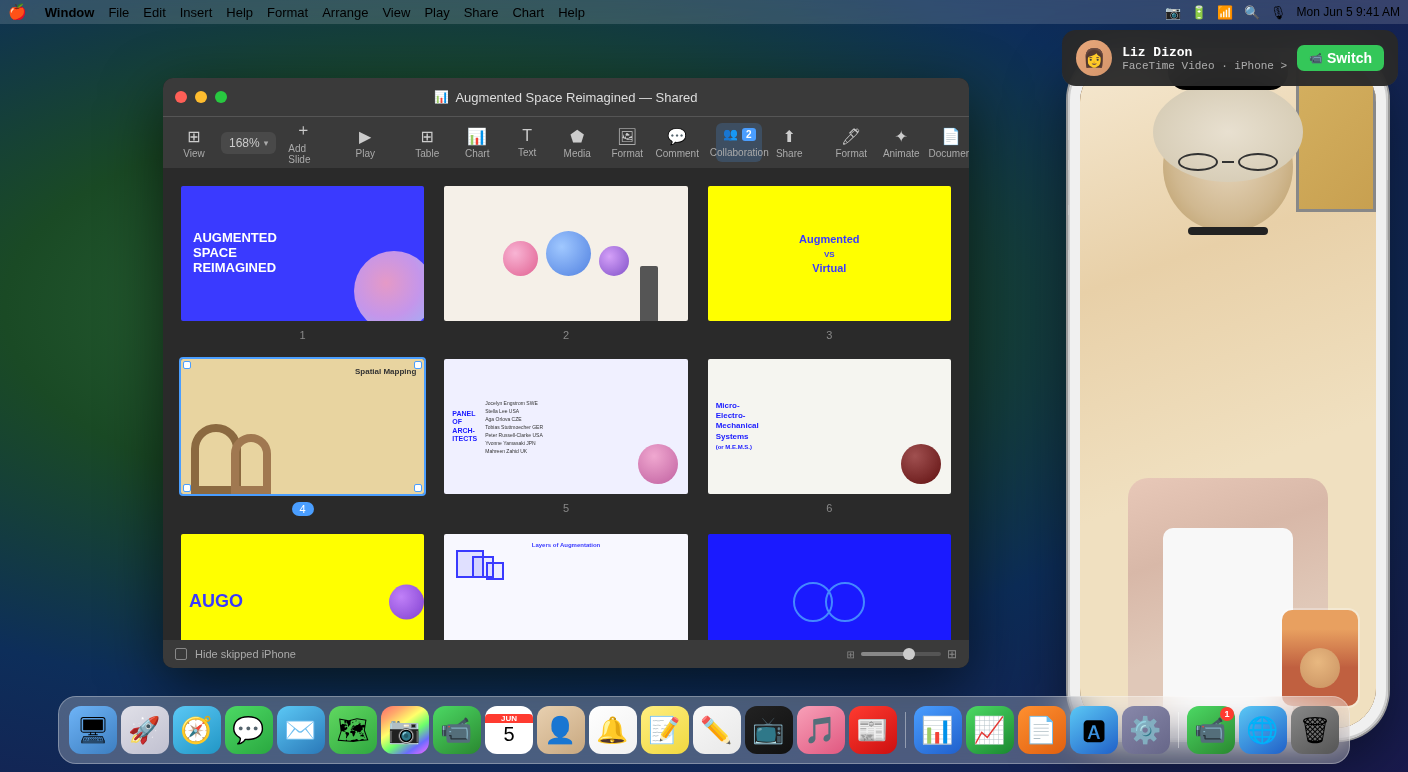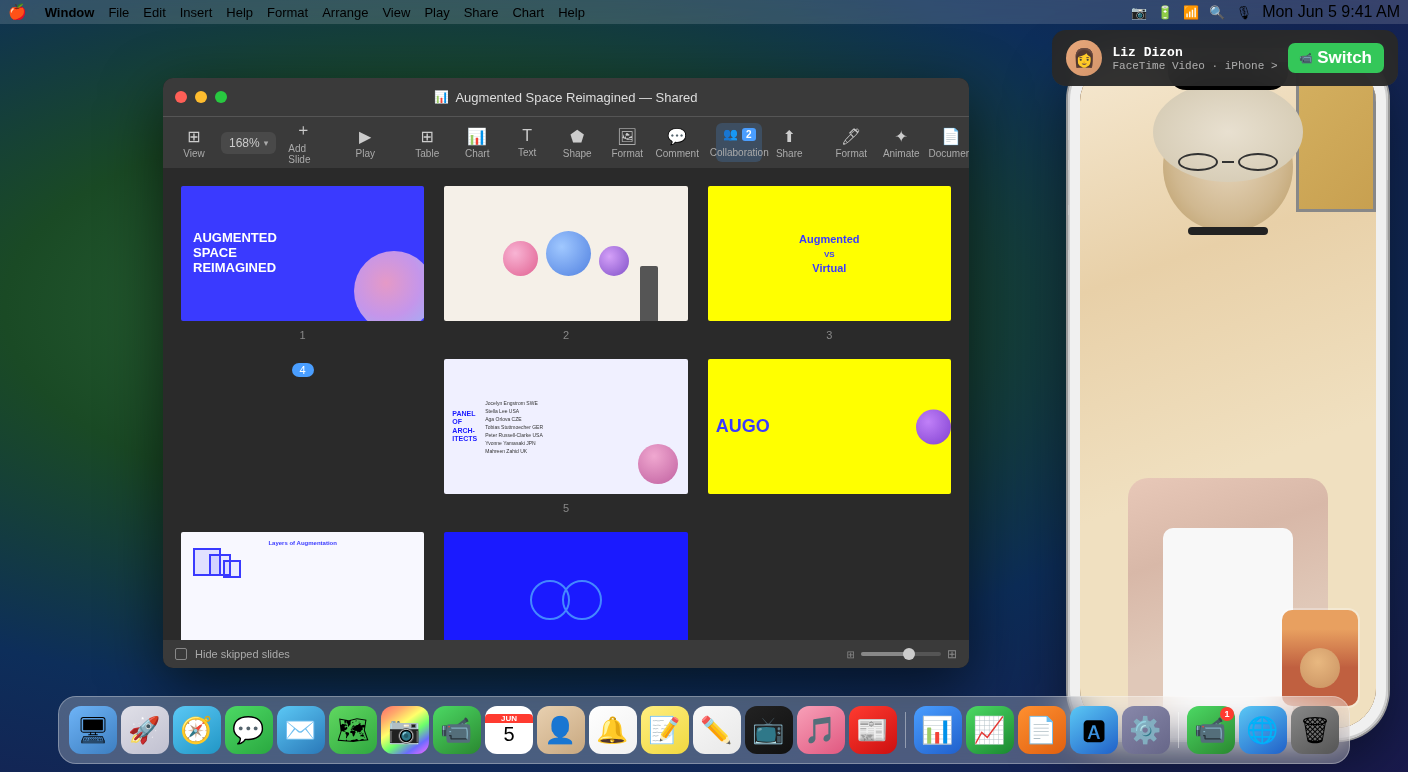--- a/index.html
+++ b/index.html
@@ -46,21 +46,21 @@
       margin-left: auto;
       display: flex;
       align-items: center;
       gap: 10px;
     }
     .menubar-icon {
       font-size: 13px;
       color: #000;
     }
     .menubar-time {
-      font-size: 16px;
+      font-size: 12px;
       font-weight: 500;
       color: #000;
     }
 
     
     .facetime-notification {
       position: absolute;
       top: 30px;
       right: 10px;
       background: rgba(40,40,40,0.95);
@@ -97,21 +97,21 @@
     .notif-subtitle {
       font-size: 11px;
       color: rgba(255,255,255,0.6);
     }
     .switch-btn {
       background: #34c759;
       color: #fff;
       border: none;
       border-radius: 7px;
       padding: 5px 12px;
-      font-size: 17px;
+      font-size: 14px;
       font-weight: 600;
       cursor: pointer;
       display: flex;
       align-items: center;
       gap: 4px;
     }
     .switch-btn::before {
       content: '📹';
       font-size: 11px;
     }
@@ -863,21 +863,21 @@
     <div class="toolbar-btn">
       <span class="toolbar-icon">📊</span>
       <span class="toolbar-label">Chart</span>
     </div>
     <div class="toolbar-btn">
       <span class="toolbar-icon">T</span>
       <span class="toolbar-label">Text</span>
     </div>
     <div class="toolbar-btn">
       <span class="toolbar-icon">⬟</span>
-      <span class="toolbar-label">Shape</span>
+      <span class="toolbar-label">Media</span>
     </div>
     <div class="toolbar-btn">
       <span class="toolbar-icon">🖼</span>
       <span class="toolbar-label">Format</span>
     </div>
     <div class="toolbar-btn">
       <span class="toolbar-icon">💬</span>
       <span class="toolbar-label">Comment</span>
     </div>
     <div class="toolbar-divider"></div>
@@ -940,20 +940,32 @@
             Augmented<br>
             <span class="slide3-vs">VS</span><br>
             Virtual
           </div>
         </div>
       </div>
       <span class="slide-number">3</span>
     </div>
 
     <div class="slide-item selected">
+      <div class="slide-thumbnail">
+        <div class="slide4-bg">
+          <div class="slide4-text">Spatial Mapping</div>
+          <div class="arch"></div>
+          <div class="arch2"></div>
+
+          <div style="position:absolute;top:2px;left:2px;width:8px;height:8px;border:1.5px solid #4a9eff;background:#fff;border-radius:2px;"></div>
+          <div style="position:absolute;top:2px;right:2px;width:8px;height:8px;border:1.5px solid #4a9eff;background:#fff;border-radius:2px;"></div>
+          <div style="position:absolute;bottom:2px;left:2px;width:8px;height:8px;border:1.5px solid #4a9eff;background:#fff;border-radius:2px;"></div>
+          <div style="position:absolute;bottom:2px;right:2px;width:8px;height:8px;border:1.5px solid #4a9eff;background:#fff;border-radius:2px;"></div>
+        </div>
+      </div>
       <span class="slide-number">4</span>
     </div>
 
     <div class="slide-item">
       <div class="slide-thumbnail">
         <div class="slide5-bg">
           <div class="slide5-left">PANEL<br>OF<br>ARCH-<br>ITECTS</div>
           <div class="slide5-right">
             Jocelyn Engstrom SWE<br>
             Stella Lee USA<br>
@@ -962,20 +974,29 @@
             Peter Russell-Clarke USA<br>
             Yvonne Yamasaki JPN<br>
             Mahreen Zahid UK
           </div>
           <div class="slide5-blob"></div>
         </div>
       </div>
       <span class="slide-number">5</span>
     </div>
 
+    <div class="slide-item">
+      <div class="slide-thumbnail">
+        <div class="slide6-bg">
+          <div class="slide6-text">Micro-<br>Electro-<br>Mechanical<br>Systems<br><span style="font-size:6px;">(or M.E.M.S.)</span></div>
+          <div class="slide6-ball"></div>
+        </div>
+      </div>
+      <span class="slide-number">6</span>
+    </div>
 
     <div class="slide-item">
       <div class="slide-thumbnail">
         <div class="slide7-bg">
           <div class="slide7-text">AUGO</div>
           <div class="slide7-blob"></div>
         </div>
       </div>
 
     </div>
@@ -1002,21 +1023,21 @@
 
         </div>
       </div>
 
     </div>
 
   </div>
 
   <div class="bottom-bar" style="position:relative;bottom:0;width:100%;height:28px;background:#3a3a3a;display:flex;align-items:center;padding:0 12px;gap:8px;">
     <div class="checkbox"></div>
-    <span style="font-size:11px;color:#aaa;">Hide skipped slides</span>
+    <span style="font-size:11px;color:#aaa;">Hide skipped iPhone</span>
     <div class="slider-container">
       <span style="font-size:10px;color:#888;">⊞</span>
       <div class="zoom-slider">
         <div class="zoom-slider-fill"></div>
         <div class="zoom-slider-thumb"></div>
       </div>
       <span style="font-size:12px;color:#888;">⊞</span>
     </div>
   </div>
 </div>

